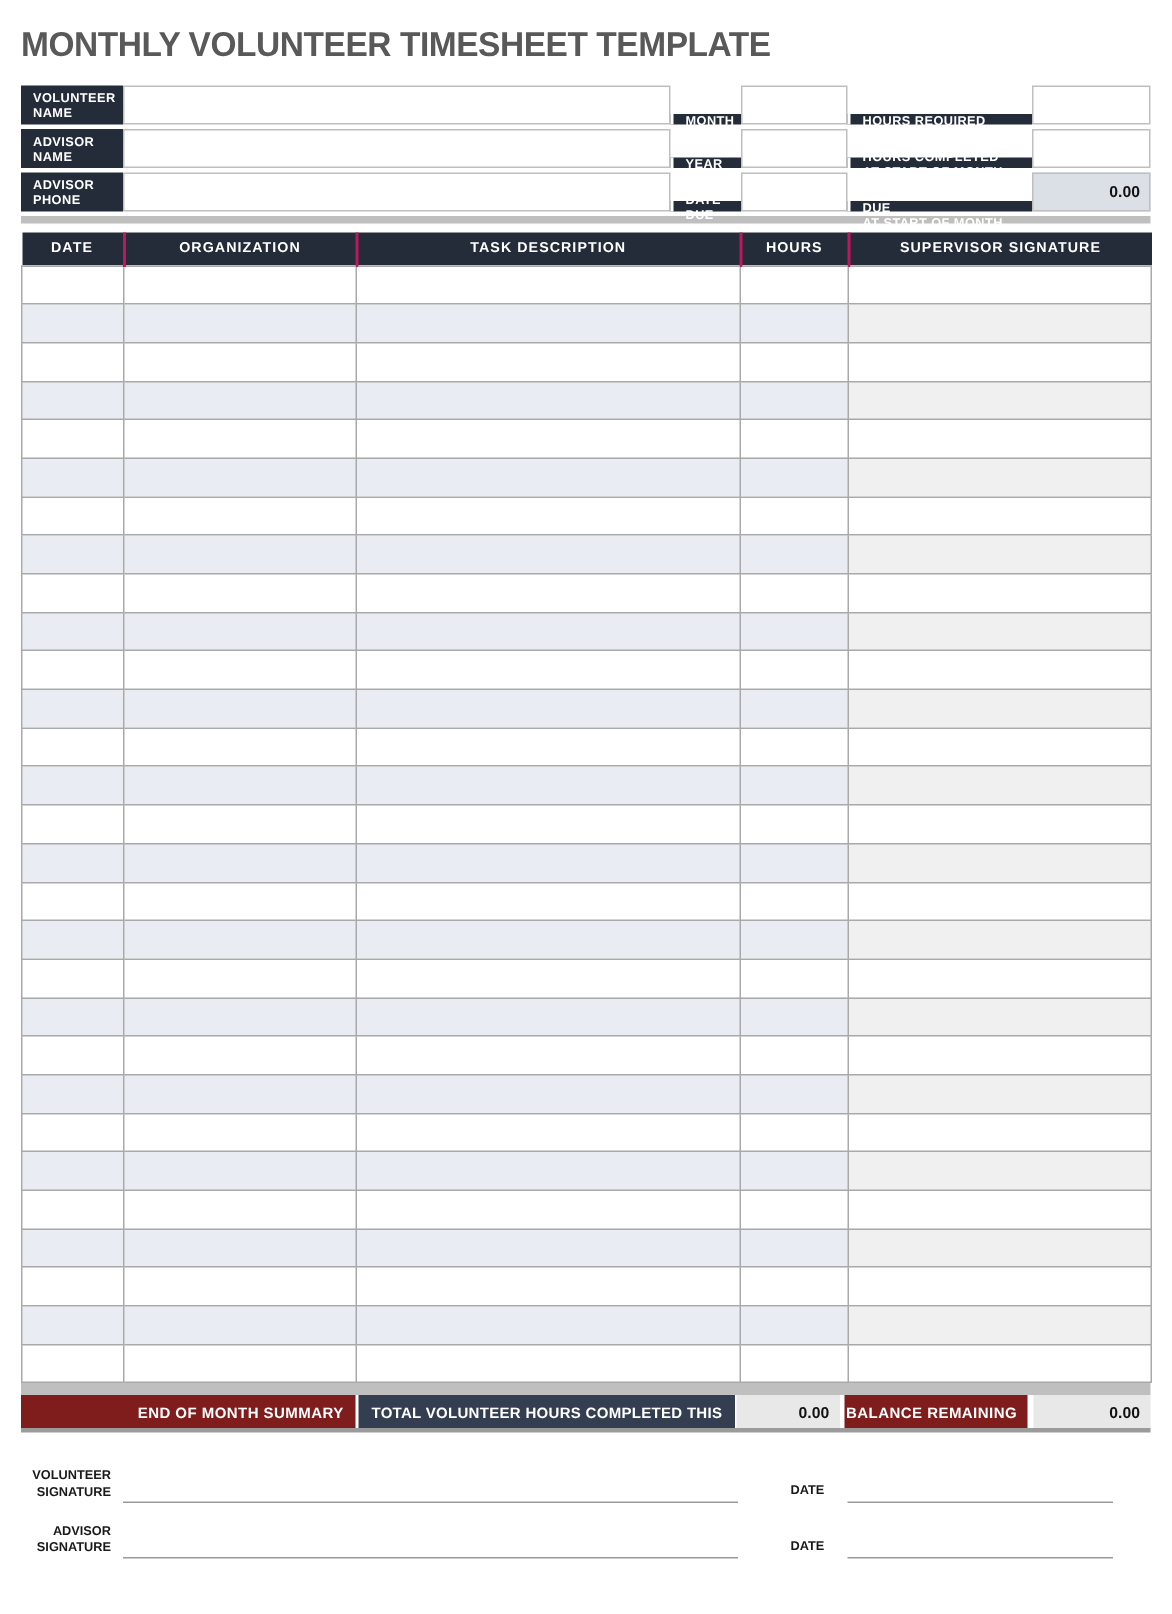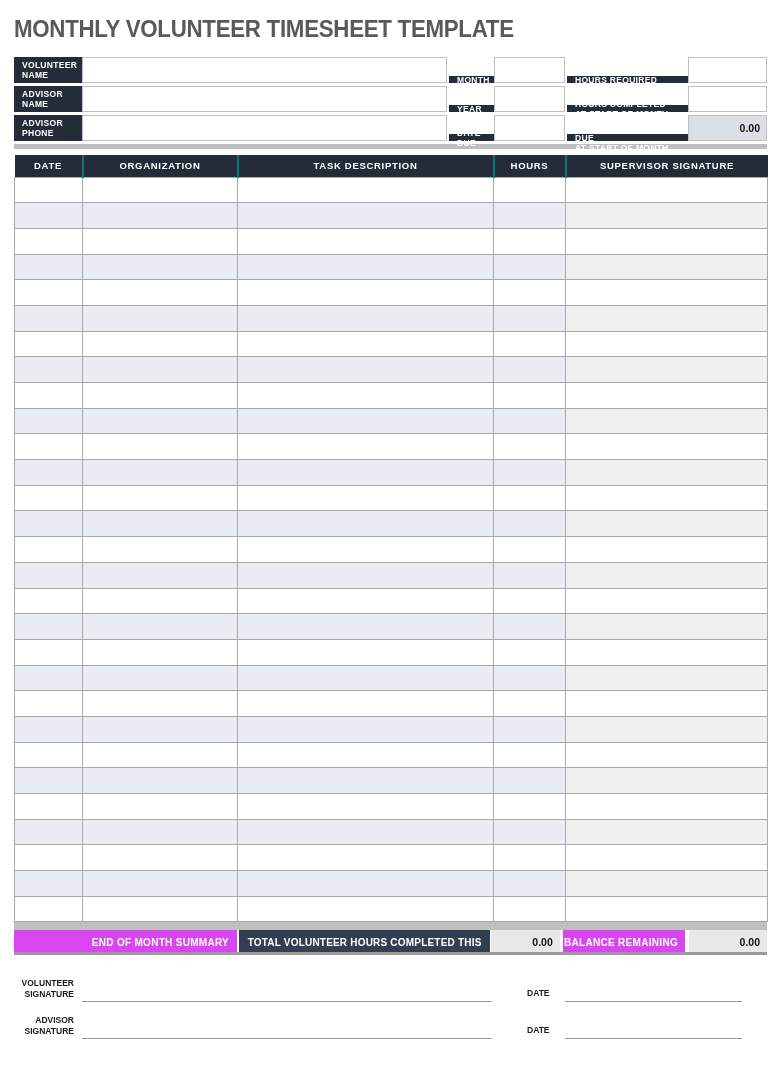--- a/index.html
+++ b/index.html
@@ -55,37 +55,37 @@
   }
   col.c-date { width:68px; }
   col.c-org  { width:155px; }
   col.c-task { width:256px; }
   col.c-hrs  { width:72px; }
   col.c-sig  { width:202px; }
   table.sheet th {
     background:#242C3A; color:#ffffff;
     font-size:9.5px; font-weight:bold; letter-spacing:0.7px;
     height:22px; text-align:center; vertical-align:middle;
-    border-left:2px solid #0f766e; text-transform:uppercase;
+    border-left:2px solid #be185d; text-transform:uppercase;
   }
   table.sheet th:first-child { border-left:none; }
   table.sheet td {
     border:1px solid #A9A9A9;
     height:25.7px; background:#ffffff;
   }
   table.sheet tr.alt td { background:#E9EDF3; }
   table.sheet tr.alt td.sig-col { background:#F0F0F0; }
 
   
   .summary-row {
     width:753px; height:25px; display:flex;
     border-bottom:3px solid #9B9B9B;
   }
   .sum-dark {
-    background:#d946ef; color:#ffffff; font-weight:bold;
+    background:#7f1d1d; color:#ffffff; font-weight:bold;
     font-size:10px; letter-spacing:0.3px; line-height:25px;
     text-transform:uppercase;
   }
   .sum-a { width:224px; text-align:right; padding-right:8px; margin-right:2px; }
   .sum-b { background:#333F50; width:252px; text-align:center; margin-right:1px;
            color:#ffffff; font-weight:bold; font-size:10px; letter-spacing:0.2px;
            line-height:25px; text-transform:uppercase; }
   .sum-val {
     background:#E8E8E8; font-size:10.5px; font-weight:bold; color:#111111;
     text-align:right; padding-right:7px; line-height:25px;

